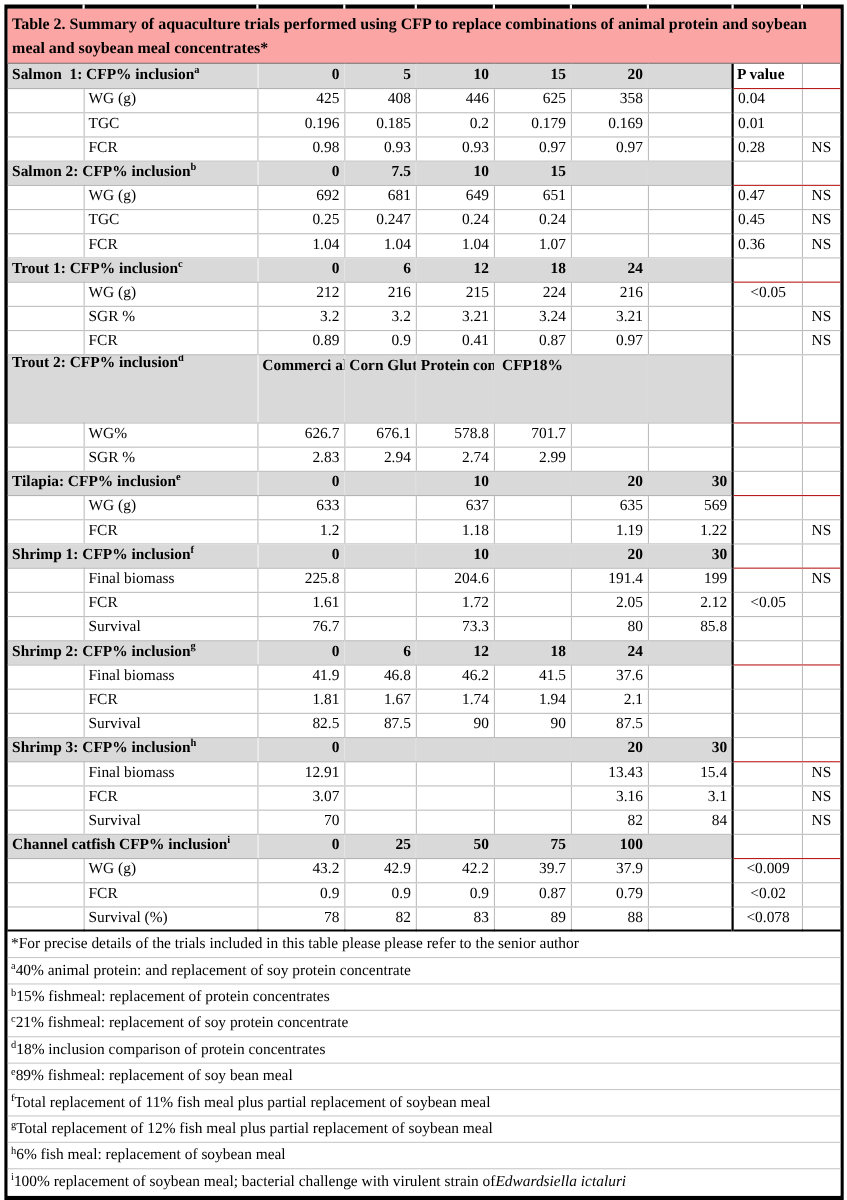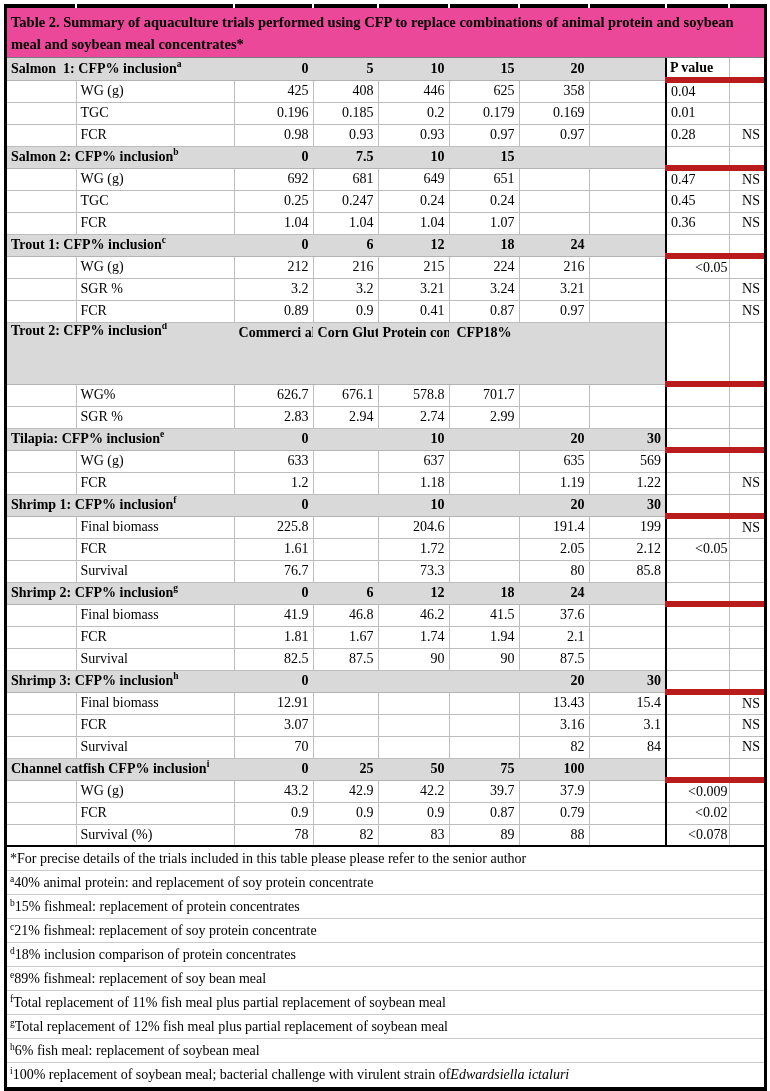--- a/index.html
+++ b/index.html
@@ -1,34 +1,34 @@
 <!DOCTYPE html>
 <html><head>
 <meta charset="utf-8">
 <style>
   html,body{margin:0;padding:0;background:#fff;font-family:"Liberation Serif","DejaVu Serif",serif;color:#000;}
   .sheet{position:relative;width:757px;margin:4px auto 0 4px;border:3px solid #000;border-top-width:4px;border-bottom-width:4px;}
   .notch{position:absolute;top:-4px;width:2px;height:4px;background:#fff;}
-  .tbl-title{box-sizing:border-box;min-height:50px;padding:3px 6px 2px 4px;font-size:14.5px;font-weight:bold;line-height:22px;border-bottom:1px solid #7a7a7a;background:#ec4899;}
+  .tbl-title{box-sizing:border-box;min-height:50px;padding:3px 6px 2px 4px;font-size:14.5px;font-weight:bold;line-height:22px;border-bottom:1px solid #7a7a7a;background:#fca5a5;}
   table.grid{border-collapse:collapse;table-layout:fixed;width:757px;border-bottom:2px solid #000;}
   table.grid td{box-sizing:border-box;height:22px;font-size:14px;padding:0 4px;overflow:hidden;border-bottom:1px solid #bdbdbd;border-left:1px solid #bdbdbd;white-space:nowrap;}
   table.grid td:first-child{border-left:none;}
   tr.hdr td{background:#d9d9d9;font-weight:bold;border-left:1px solid #d9d9d9;border-bottom:1px solid #b3b3b3;}
-  tr.hdr td.pcol, tr.hdr td.nscol{background:#fff;border-bottom:6px solid #b91c1c;}
+  tr.hdr td.pcol, tr.hdr td.nscol{background:#fff;border-bottom:1px solid #b91c1c;}
   td.hlbl{padding-left:4px;margin-top:24px;}
   td.hlbl .lbl{white-space:pre;}
   td.num{text-align:right;padding-right:5px;}
   td.hnum{text-align:right;padding-right:6px;}
   td.hcen{text-align:center;vertical-align:top;line-height:19px;white-space:pre-line;padding-top:1px;}
   tr.tall td{height:62px;vertical-align:top;}
   td.rlbl{padding-left:8px;}
   td.pcol{border-left:2px solid #000 !important;padding-right:5px;}
-  td.pcol.pl{text-align:right;padding-left:2px;padding-right:1px;}
+  td.pcol.pl{text-align:center;padding-left:2px;padding-right:1px;}
   td.pcol.phdr{text-align:left;padding-left:3px;font-weight:bold;}
-  td.nscol{border-left:1px solid #bdbdbd !important;text-align:right;padding-left:3px;margin-left:44px;}
+  td.nscol{border-left:1px solid #bdbdbd !important;text-align:center;padding-left:3px;margin-left:44px;}
   sup.s{font-size:9.5px;line-height:0;vertical-align:super;}
   .footnotes{background:#fff;}
   .fn{box-sizing:border-box;height:24px;display:flex;align-items:center;padding:0 4px 0 3px;font-size:14px;border-bottom:1px solid #c9c9c9;white-space:nowrap;overflow:hidden;}
   .fn:last-child{border-bottom:none;}
   .fn .fn-sup{font-size:9.5px;align-self:flex-start;line-height:14px;padding-top:1px;}
   .fn i{font-style:italic;}
 </style>
 </head>
 <body>
 

